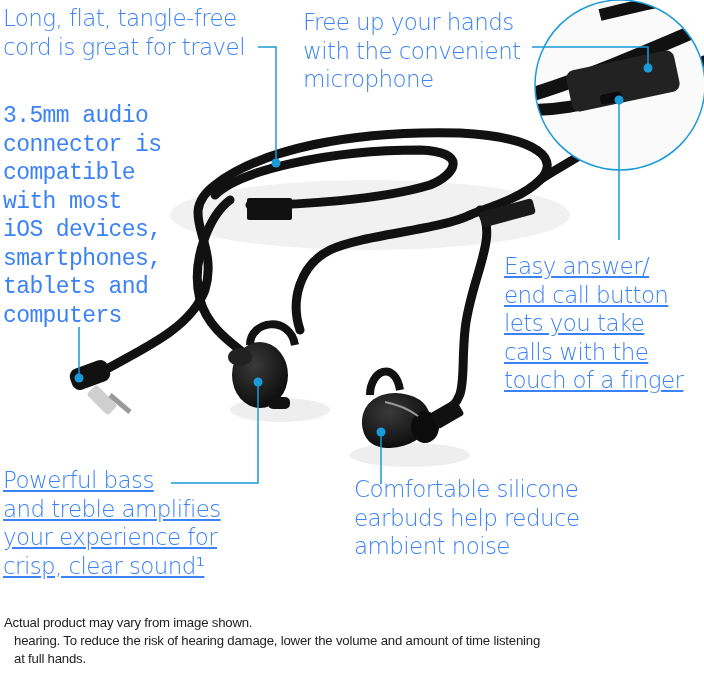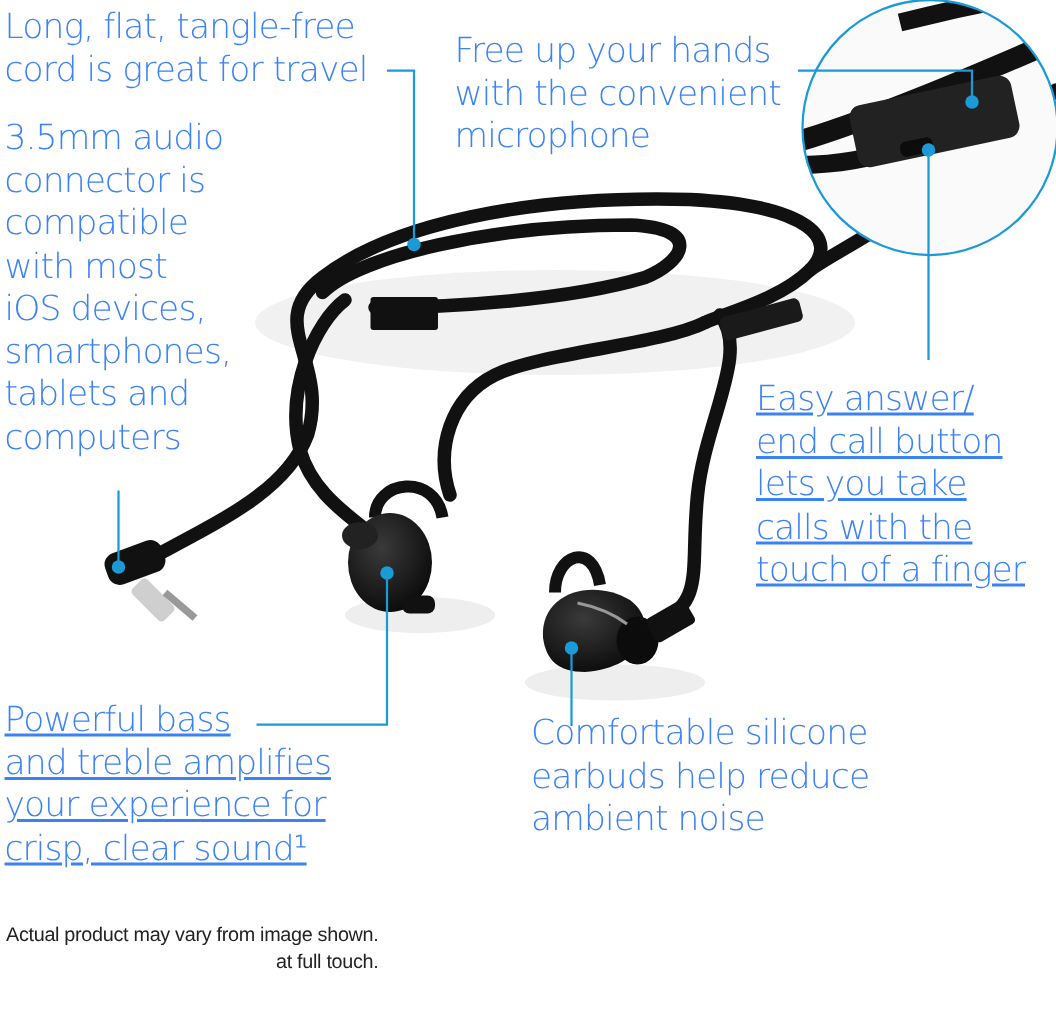--- a/index.html
+++ b/index.html
@@ -2,21 +2,21 @@
 <html><head>
 <meta charset="utf-8">
 <style>
   html, body { margin:0; padding:0; background:#ffffff; }
   body { width:704px; height:686px; position:relative; overflow:hidden;
          font-family:"DejaVu Sans", "Liberation Sans", sans-serif; color:#1a1a1a; }
   .callout { position:absolute; font-size:23px; line-height:28.5px; letter-spacing:-0.6px;
              font-weight:300; white-space:pre; color:#3b82f6; }
   .footnote { position:absolute; left:4px; top:614px; font-family:"Liberation Sans", sans-serif;
               font-size:13.2px; line-height:18px; color:#222; letter-spacing:-0.2px; }
-  .footnote .line { white-space:pre; display:block;text-align:right; }
+  .footnote .line { white-space:pre; display:block; }
   .footnote .indent { padding-left:10px; }
   svg.art { position:absolute; left:0; top:0; }
 </style>
 </head>
 <body>
 
 <svg class="art" width="704" height="686" viewBox="0 0 704 686">
   <defs>
     <radialGradient id="bud" cx="40%" cy="35%" r="70%">
       <stop offset="0%" stop-color="#3a3a3a"></stop>
@@ -90,24 +90,24 @@
     <circle cx="648" cy="68" r="4.5"></circle>
     <circle cx="619" cy="100" r="4.5"></circle>
     <circle cx="79" cy="378" r="4.5"></circle>
     <circle cx="258" cy="382" r="4.5"></circle>
     <circle cx="381" cy="432" r="4.5"></circle>
   </g>
 </svg>
 
 <div class="callout" style="left:3px; top:4px;">Long, flat, tangle-free
 cord is great for travel</div>
-<div class="callout" style="left:303px; top:20px;">Free up your hands
+<div class="callout" style="left:303px; top:8px;">Free up your hands
 with the convenient
 microphone</div>
-<div class="callout" style="left:3px; top:78px;">3.5mm audio
+<div class="callout" style="left:3px; top:102px;font-family:Liberation Mono, monospace;">3.5mm audio
 connector is
 compatible
 with most
 iOS devices,
 smartphones,
 tablets and
 computers</div>
 <div class="callout" style="left:504px; top:252px;text-decoration:underline;">Easy answer/
 end call button
 lets you take
@@ -116,14 +116,15 @@
 <div class="callout" style="left:3px; top:466px;text-decoration:underline;">Powerful bass
 and treble amplifies
 your experience for
 crisp, clear sound¹</div>
 <div class="callout" style="left:354px; top:475px;">Comfortable silicone
 earbuds help reduce
 ambient noise</div>
 
 <div class="footnote">
   <span class="line">Actual product may vary from image shown.</span>
-  <span class="line indent">at full touch.</span>
+  <span class="line indent">hearing. To reduce the risk of hearing damage, lower the volume and amount of time listening</span>
+  <span class="line indent">at full hands.</span>
 </div>
 
 </body></html>

